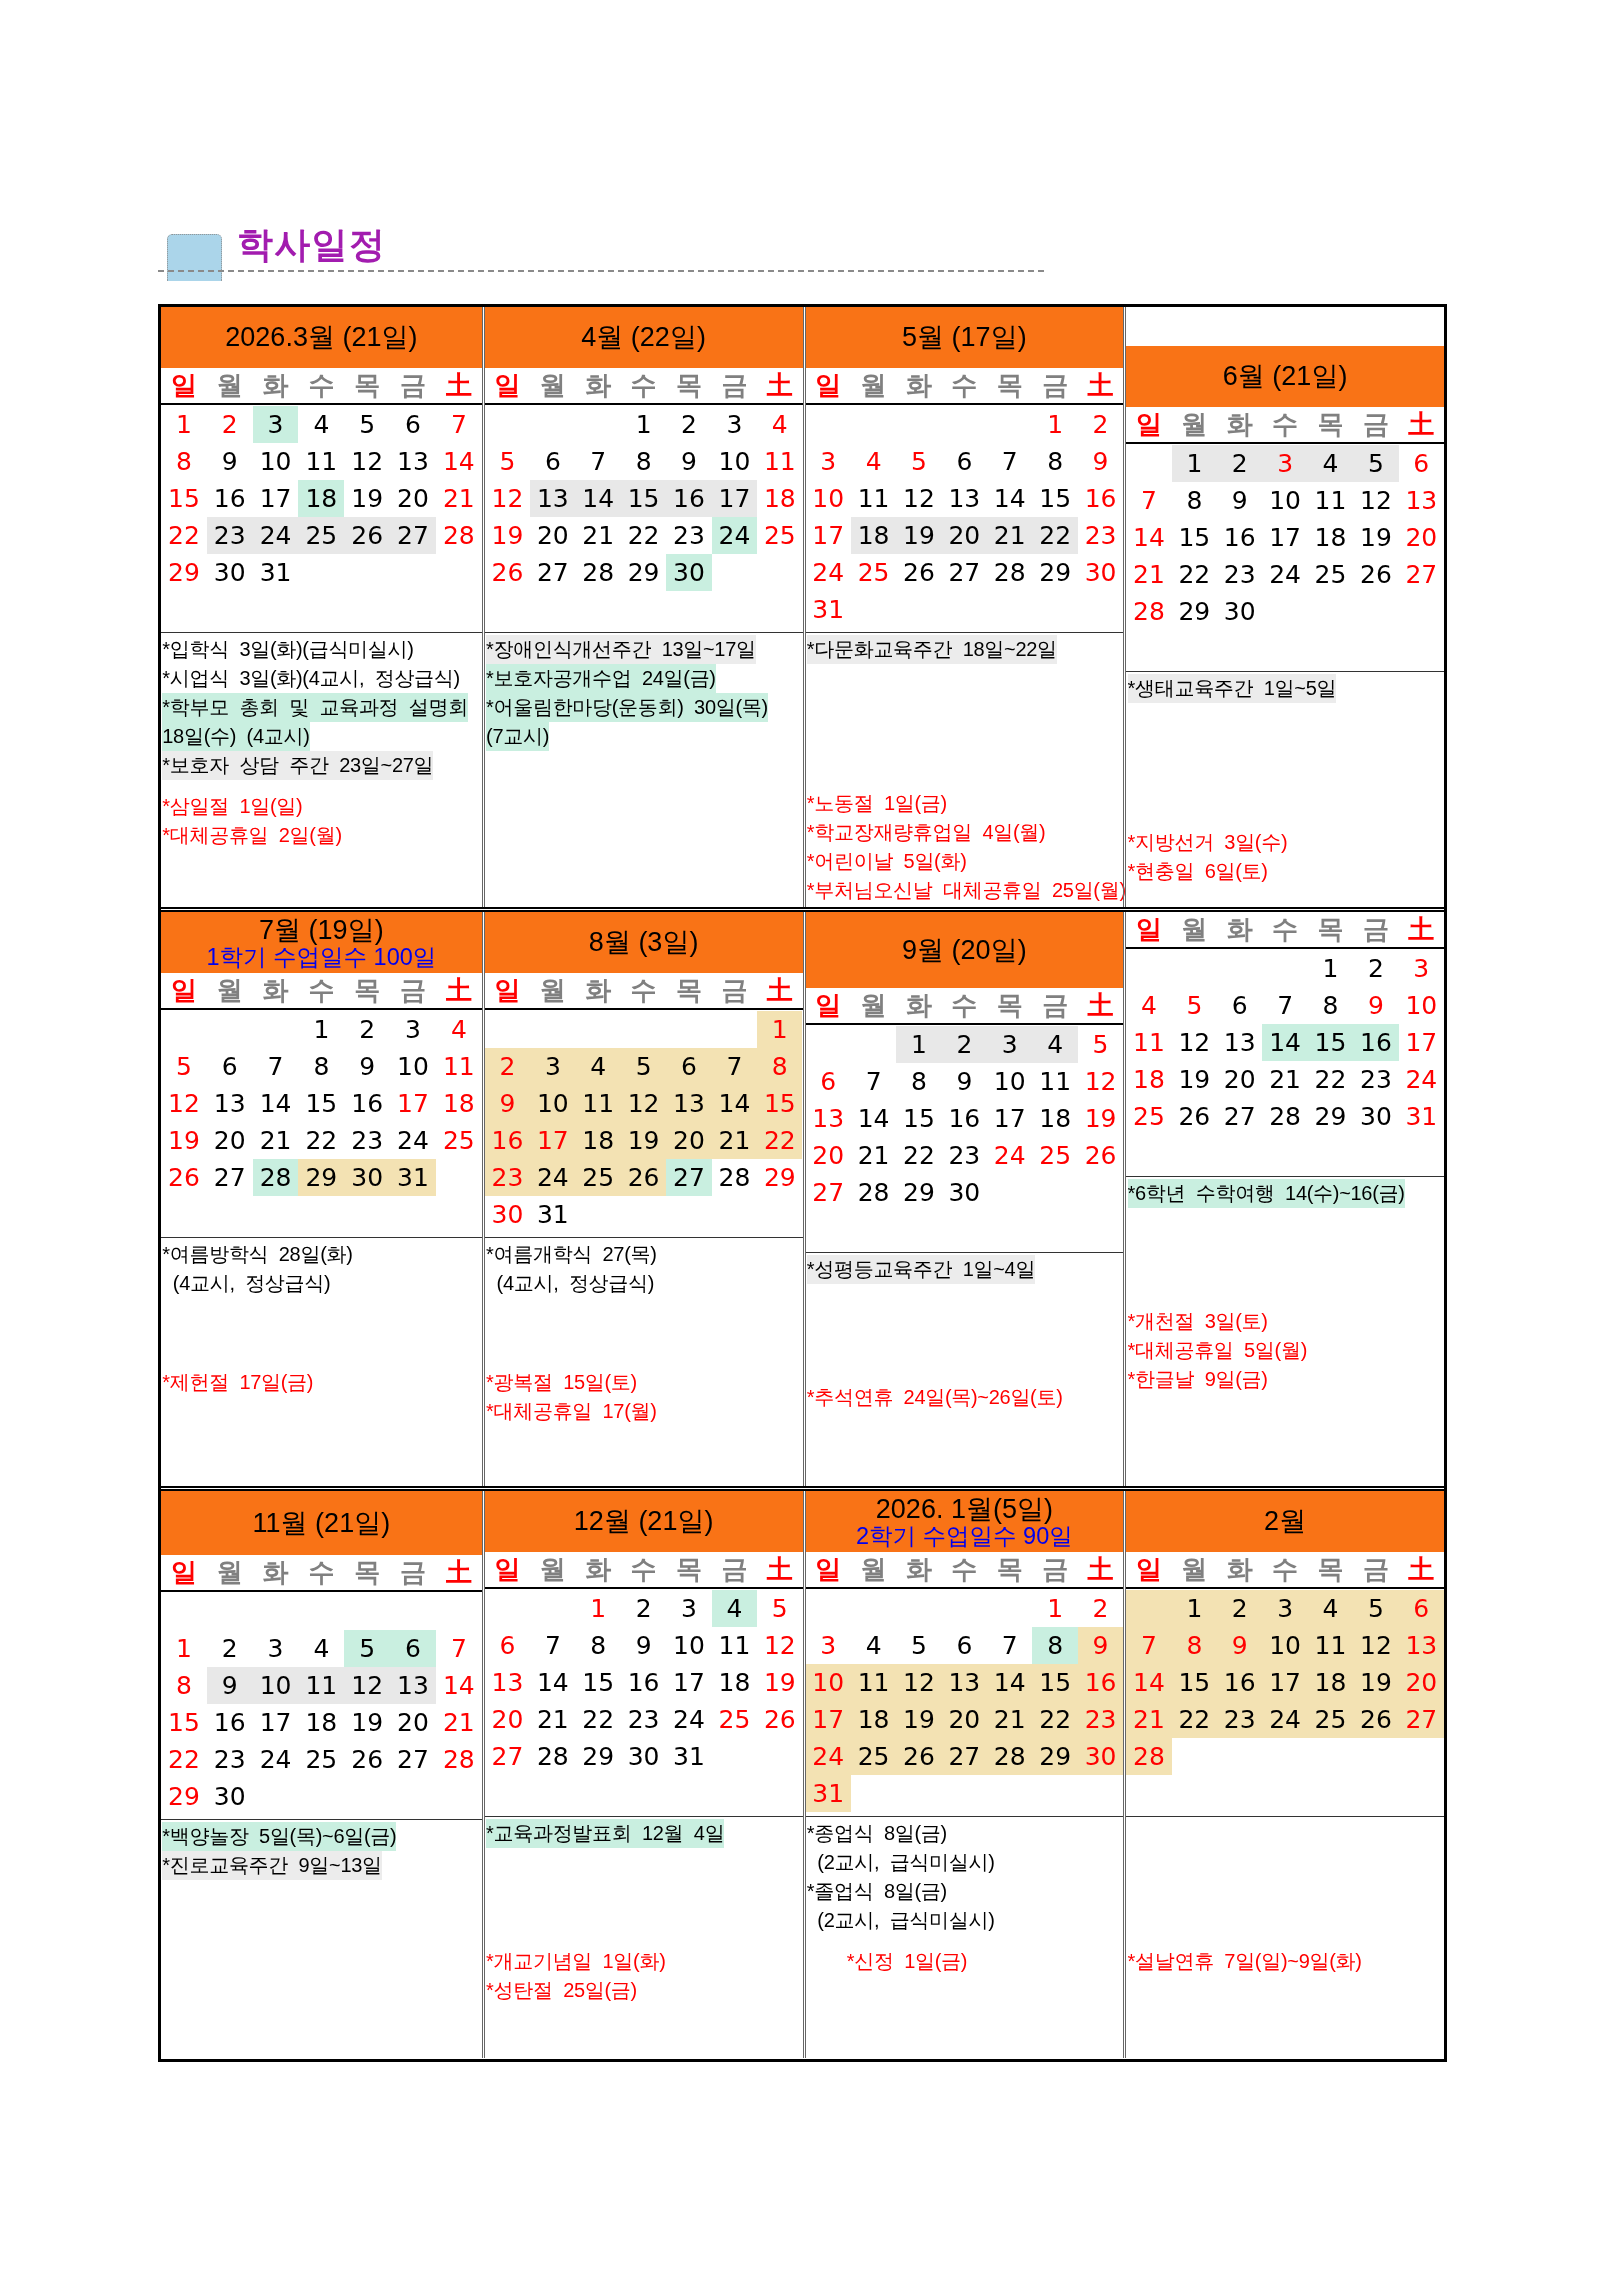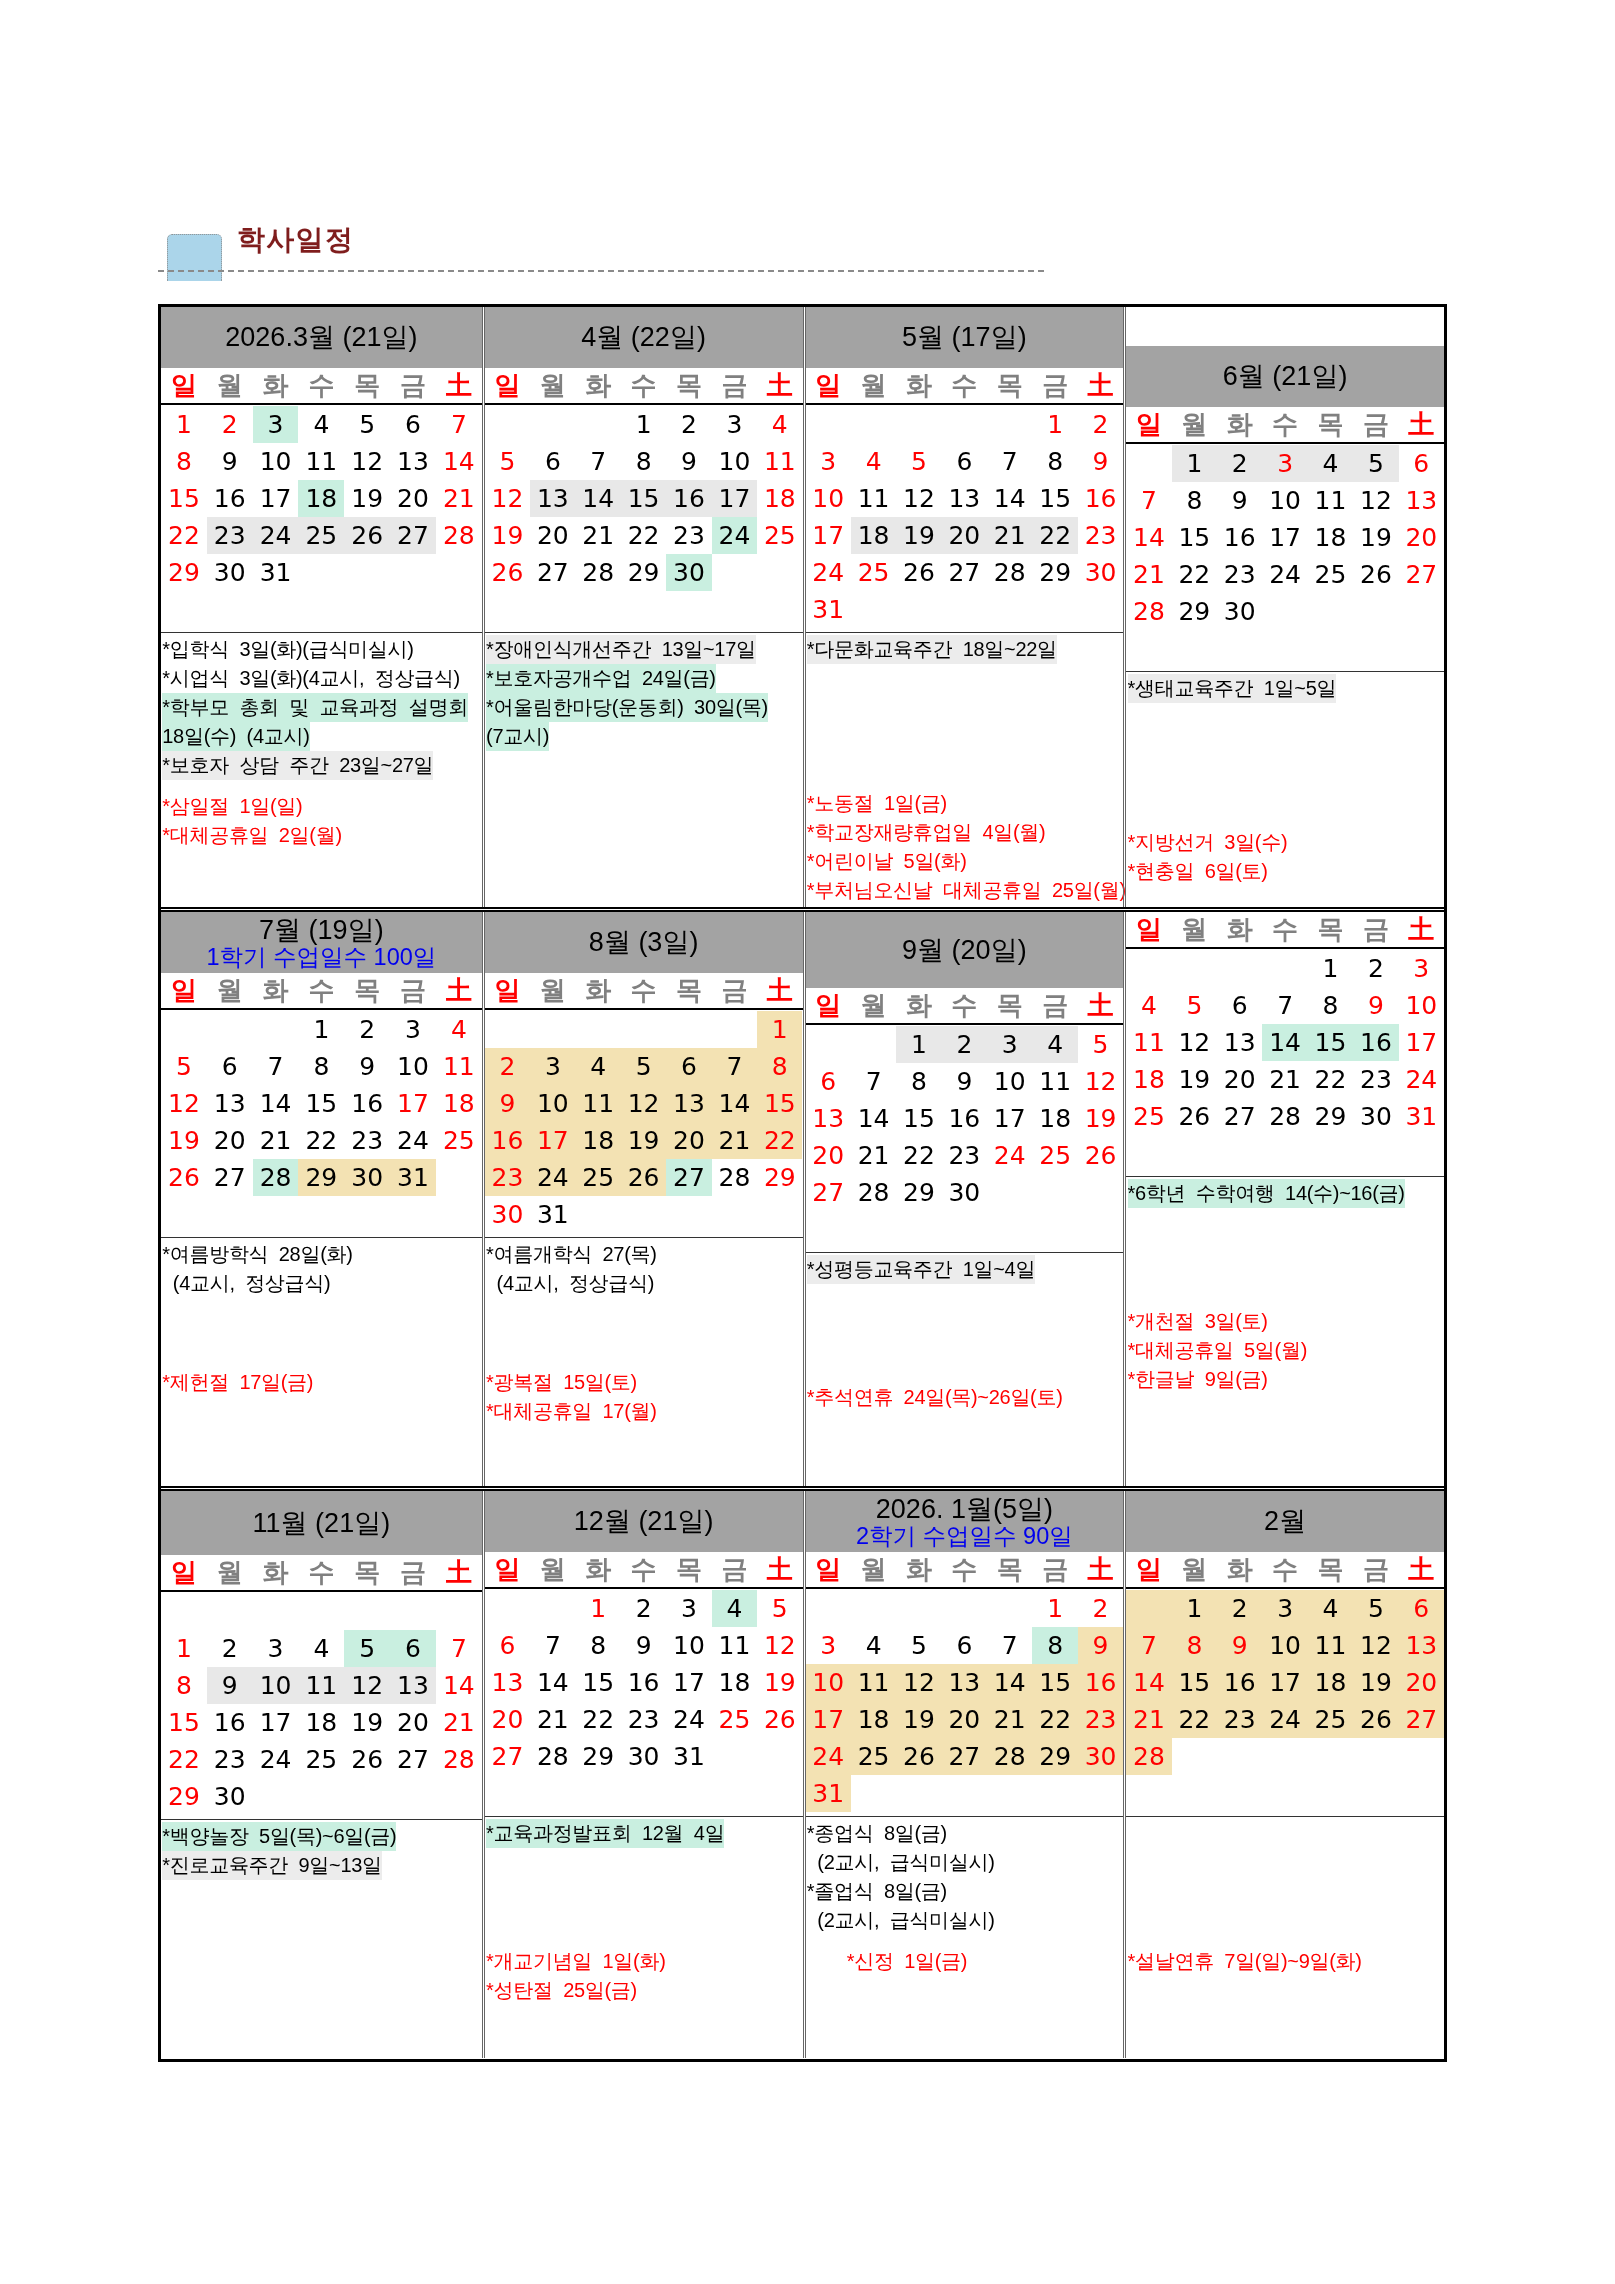--- a/index.html
+++ b/index.html
@@ -4,35 +4,35 @@
 <style>
   html, body { margin:0; padding:0; background:#ffffff; }
   body { width:1616px; height:2284px; position:relative; overflow:hidden;
          font-family:"DejaVu Sans", "Liberation Sans", sans-serif; color:#000; }
 
   
   .section-head { position:absolute; left:154px; top:217px; width:890px; height:59px; }
   .section-marker { position:absolute; left:13px; top:17px; width:53px; height:46px;
                     background:#abd5ea; border:1.3px dotted #8a8a8a; border-bottom:none;
                     border-radius:5.2px 5.2px 0 0; }
-  .section-title { position:absolute; left:83px; top:3.9px; font-size:28px; font-weight:bold;
-                   color:#7f1d1d; letter-spacing:1.3px; font-family:"DejaVu Sans", sans-serif; }
+  .section-title { position:absolute; left:83px; top:3.9px; font-size:36px; font-weight:bold;
+                   color:#a21caf; letter-spacing:1.3px; font-family:"DejaVu Sans", sans-serif; }
   .section-rule { position:absolute; left:3.9px; top:53px; width:886px; height:0;
                   border-top:2px dashed #8a8a8a; }
 
   
   .cal-table { position:absolute; left:158px; top:304px; width:1289px; height:1758px;
                box-sizing:border-box; border:3.3px solid #000; background:#fff; }
   .block-row { position:absolute; left:0; width:100%; display:flex; box-sizing:border-box; }
   .block-row.sep { border-top:5.2px double #000; }
   .month { position:relative; flex:0 0 25%; height:100%; box-sizing:border-box;
            border-left:3.3px double #666; display:flex; flex-direction:column; }
   .month:first-child { border-left:none; }
 
-  .m-head { background:#a3a3a3; display:flex; flex-direction:column; align-items:center;
+  .m-head { background:#f97316; display:flex; flex-direction:column; align-items:center;
             justify-content:center; text-align:center; flex:0 0 auto; }
   .m-title { font-size:27px; line-height:31px; color:#000; font-family:"Liberation Sans", sans-serif; }
   .m-sub { font-size:23.5px; line-height:25px; color:#0000ee; font-family:"Liberation Sans", sans-serif; }
 
   .wk-row { display:flex; flex:0 0 auto; border-bottom:2px solid #000; box-sizing:border-box; }
   .wk { flex:1; text-align:center; font-size:26px; font-weight:bold; color:#808080; line-height:35px;
         font-family:"DejaVu Sans", sans-serif; }
   .wk.red { color:#ff0000; }
 
   .days { display:grid; grid-template-columns:repeat(7, 1fr); grid-auto-rows:37px; flex:0 0 auto; padding-top:0.7px; }

